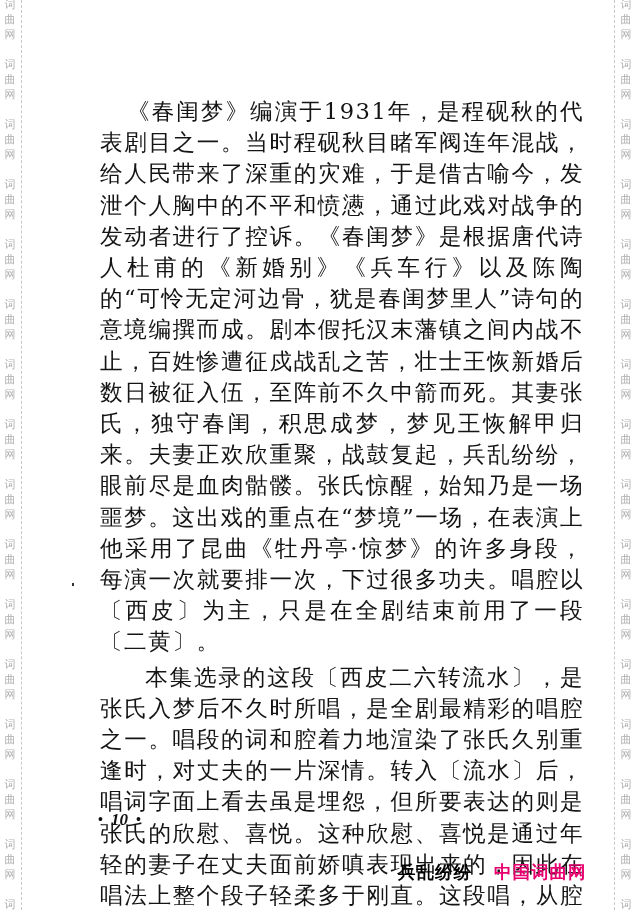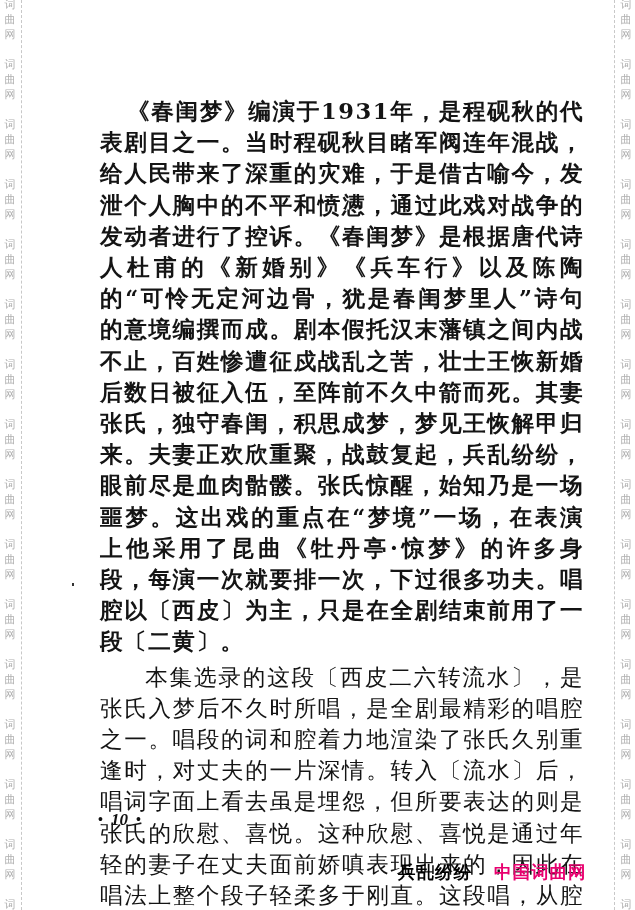--- a/index.html
+++ b/index.html
@@ -57,21 +57,20 @@
       margin: 0;
       font-size: 22.6px;
       line-height: 31.2px;
       text-align: justify;
       text-indent: 2em;
       letter-spacing: 1.5px;
       color: #141414;
     }
     .para.first {
       text-indent: 1.2em;
-      font-weight: bold;
     }
     .para + .para {
       margin-top: 4px;
     }
     .page-number {
       position: absolute;
       left: 98px;
       top: 810px;
       font-family: "Liberation Serif", "DejaVu Serif", serif;
       font-style: italic;

